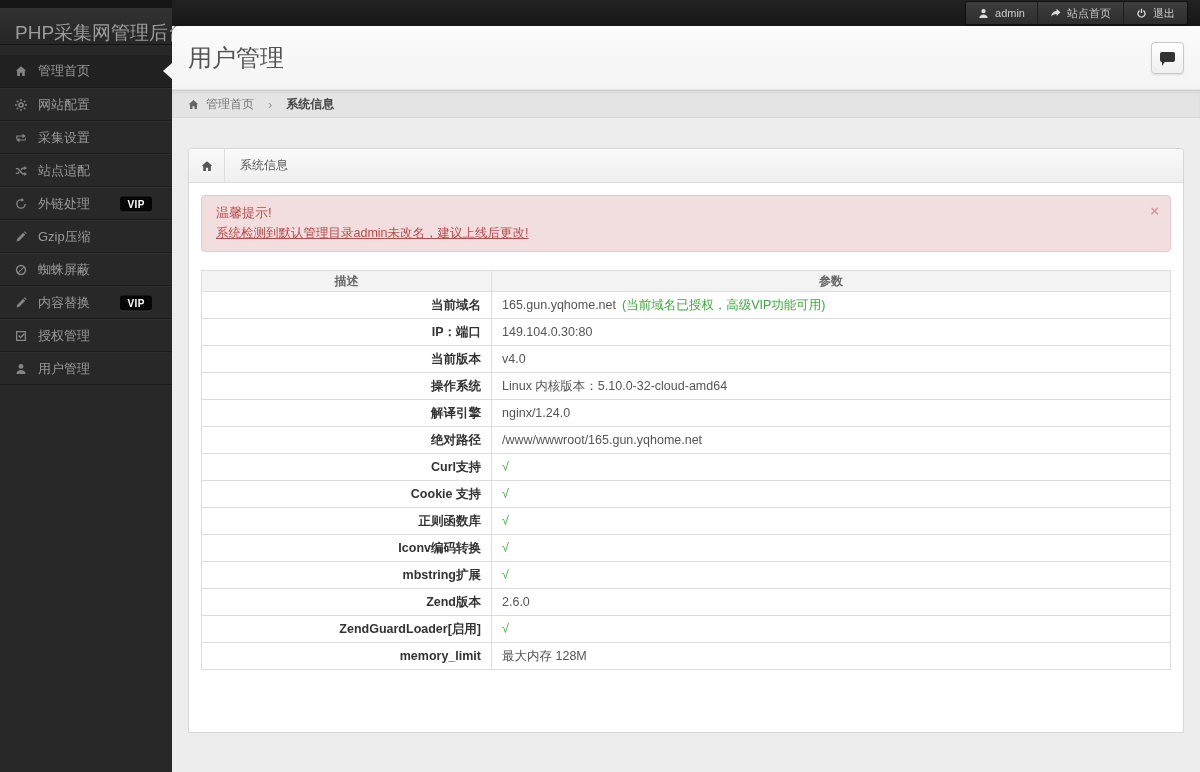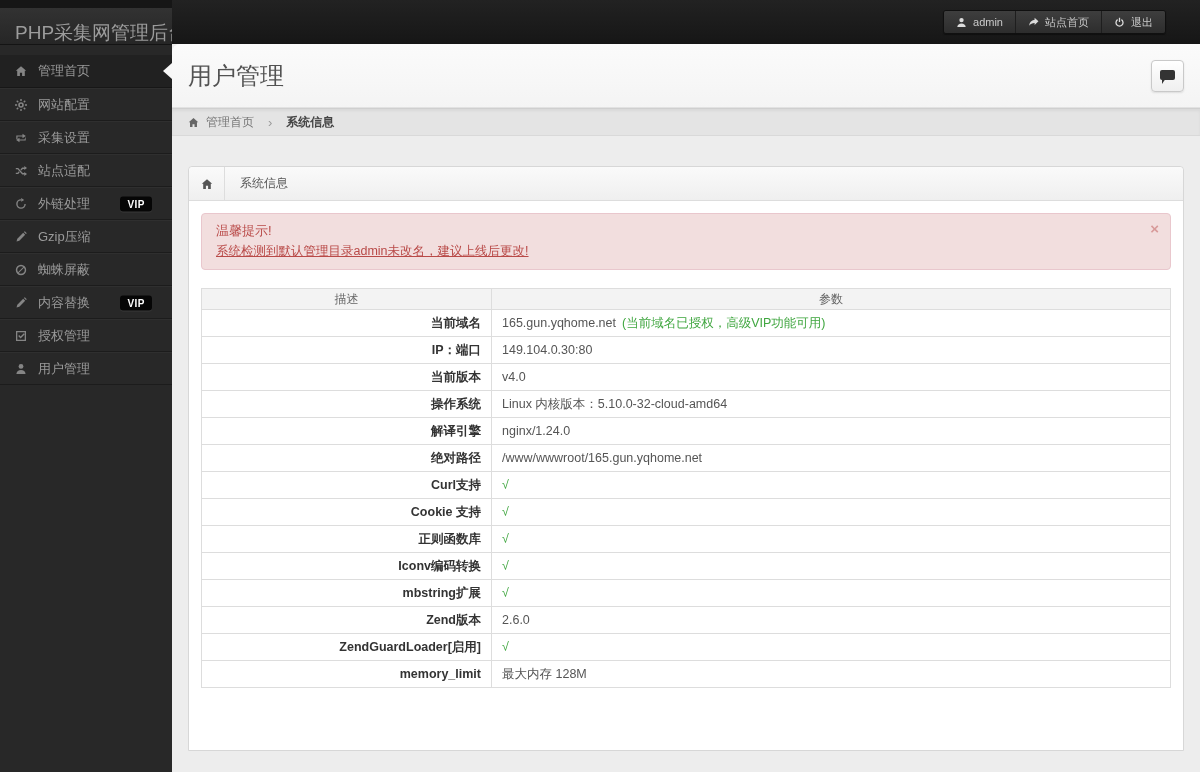--- a/index.html
+++ b/index.html
@@ -21,22 +21,22 @@
   .nav-icon { width:14px; height:12px; margin-right:9px; color:#858585; display:inline-flex; }
   .nav-icon svg { width:12px; height:12px; fill:currentColor; }
   .vip-badge { position:absolute; right:20px; top:50%; transform:translateY(-50%);
                background:#060606; color:#fff; font-size:10px; font-weight:bold; letter-spacing:.5px;
                padding:2px 7px; border-radius:3px; box-shadow:0 1px 0 rgba(255,255,255,.08); }
   .active-arrow { position:absolute; right:0; top:50%; margin-top:-8px; width:0; height:0;
                   border-top:8px solid transparent; border-bottom:8px solid transparent; border-right:9px solid #f7f7f7; }
 
   
   .main { flex:1; display:flex; flex-direction:column; min-width:0; }
-  .topbar { height:44px; background:linear-gradient(#222,#161616); display:flex; justify-content:flex-end;
-            align-items:center; padding-right:34px; }
+  .topbar { height:26px; background:linear-gradient(#222,#161616); display:flex; justify-content:flex-end;
+            align-items:center; padding-right:12px; }
   .tb-group { display:flex; height:24px; border:1px solid #101010; border-radius:3px; overflow:hidden;
               box-shadow:0 1px 1px rgba(0,0,0,.4), inset 0 1px 0 rgba(255,255,255,.1); }
   .tb-btn { display:flex; align-items:center; gap:6px; padding:0 12px; border:none; cursor:pointer;
             background:linear-gradient(#3e3e3e,#2d2d2d); color:#cacaca; font-size:11px;
             font-family:inherit; border-left:1px solid #1e1e1e; }
   .tb-btn:first-child { border-left:none; }
   .tb-icon { display:inline-flex; }
   .tb-icon svg { width:11px; height:11px; fill:#dcdcdc; }
 
   .page-header { height:64px; background:linear-gradient(#fbfbfb,#f4f4f4); border-top-left-radius:8px;
@@ -71,21 +71,21 @@
 
   .alert { position:relative; background:#f2dede; border:1px solid #e9c7cd; border-radius:4px;
            padding:8px 32px 9px 14px; color:#b94a48; }
   .alert-title { font-size:13px; font-weight:normal; margin-bottom:3px; }
   .alert-msg { font-size:12.5px;text-decoration:underline; }
   .alert-close { position:absolute; right:11px; top:7px; font-size:15px; font-weight:bold;
                  color:#b94a48; opacity:.45; cursor:pointer; line-height:1; }
 
   table.sys { width:100%; border-collapse:collapse; margin-top:18px; font-size:12.5px; }
   table.sys th, table.sys td { border:1px solid #ddd; }
-  table.sys th { height:21px; background:#f3f3f3; color:#666; font-weight:normal; font-size:12px; text-align:center; }
+  table.sys th { height:21px; background:#f3f3f3; color:#666; font-weight:bold; font-size:12px; text-align:center; }
   table.sys td { height:27px; }
   td.cell-label { width:290px; text-align:right; padding-right:10px; font-weight:bold; color:#333; }
   td.cell-value { padding-left:10px; color:#555; }
   .green { color:#3fa63f; }
   .extra { margin-left:6px; }
 </style>
 </head>
 <body>
 
 <div class="page">

